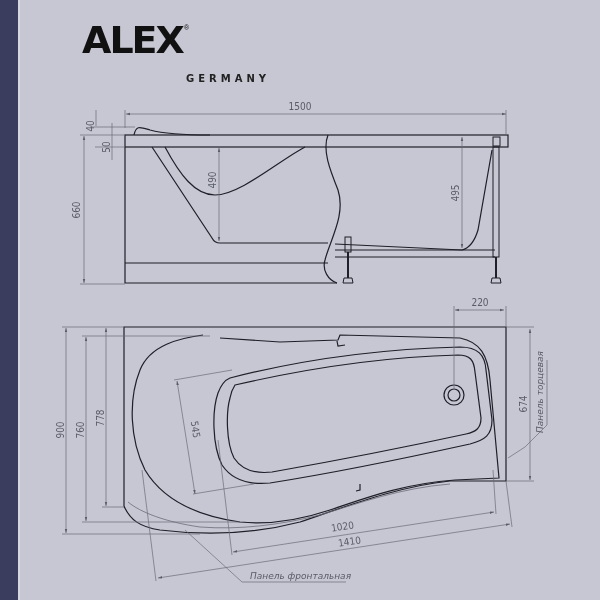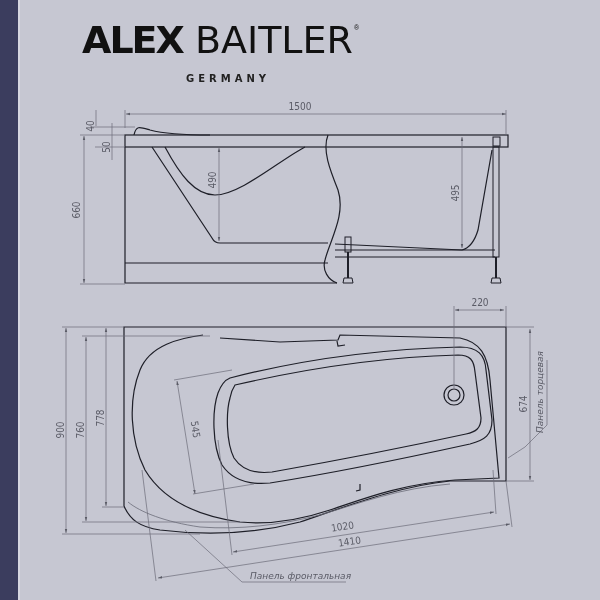--- a/index.html
+++ b/index.html
@@ -16,21 +16,20 @@
     .note { fill: #5a5b66; font-family: "DejaVu Sans", sans-serif; font-size: 9px; font-style: italic; }
   </style>
 </head>
 <body>
 
 <div class="stripe"></div>
 <div class="stripe-edge"></div>
 
 <div class="brand">
   <span class="brand-bold">ALEX</span>
-  <span class="brand-light">BAITLER</span>
   <span class="brand-reg">®</span>
 </div>
 <div class="brand-sub">GERMANY</div>
 
 <svg class="drawing" width="600" height="600" viewBox="0 0 600 600">
   <defs>
     <marker id="arr" viewBox="0 0 10 10" refX="10" refY="5" markerWidth="6" markerHeight="6" orient="auto-start-reverse">
       <path d="M0,2 L10,5 L0,8 z" fill="#5a5b66"></path>
     </marker>
   </defs>

